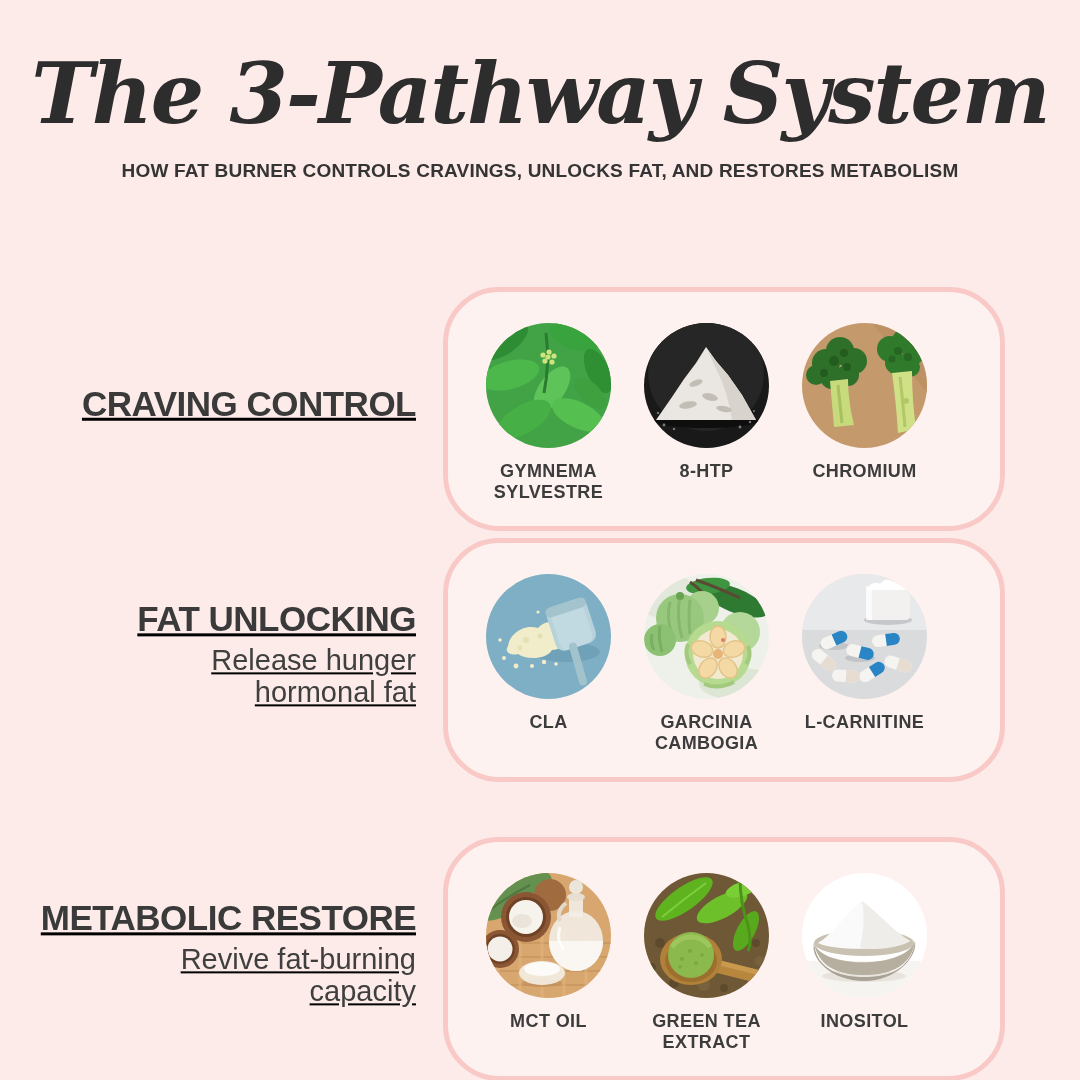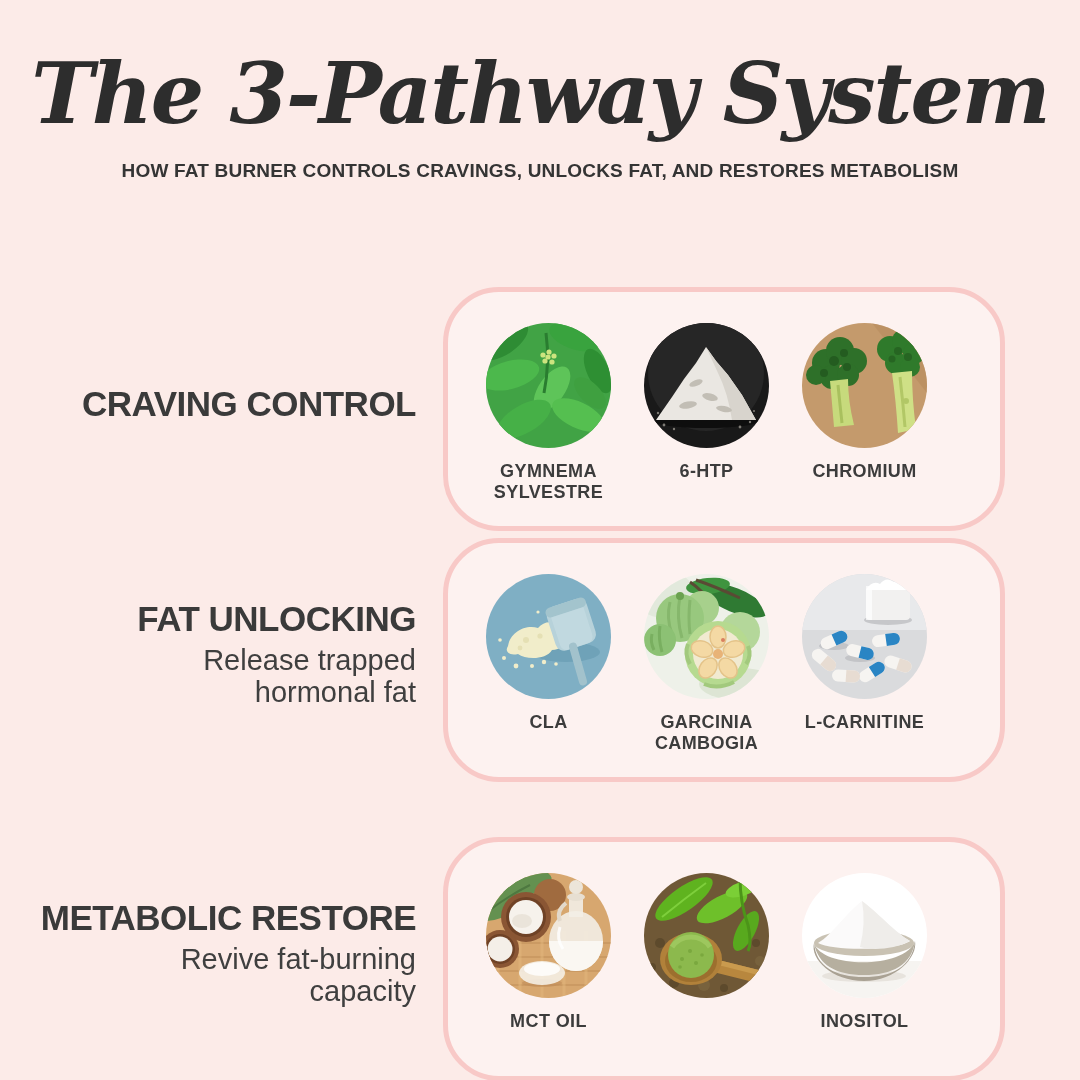--- a/index.html
+++ b/index.html
@@ -41,20 +41,21 @@
   .row-2{top:488px;}
   .row-3{top:787px;}
 
   .row-text{
     position:absolute;
     left:40px;
     width:376px;
     top:50%;
     transform:translateY(-50%);
     text-align:right;
+    text-decoration:underline;
   }
   .row-text h2{
     margin:0;
     font-size:35px;
     font-weight:700;
     letter-spacing:-0.5px;
     color:var(--heading-text);
     line-height:1.1;
   }
   .row-text p{
@@ -161,21 +162,21 @@
             <g fill="#7d7a74">
               <circle cx="20" cy="102" r="1.4"></circle>
                 <circle cx="30" cy="106" r="1.2"></circle>
                 <circle cx="96" cy="104" r="1.4"></circle>
               <circle cx="106" cy="99" r="1.2"></circle>
                 <circle cx="14" cy="90" r="1.2"></circle>
                 <circle cx="110" cy="88" r="1.1"></circle>
             </g>
           </svg>
         </div>
-        <figcaption>6-HTP</figcaption>
+        <figcaption>8-HTP</figcaption>
       </figure>
 
       <figure class="ingredient">
         <div class="circle">
           <svg viewBox="0 0 125 125" width="125" height="125" aria-hidden="true">
             <rect width="125" height="125" fill="#c49a6c"></rect>
             <path d="M70 0 H125 V70 Z" fill="#b78c5e" opacity="0.6"></path>
             <g fill="#2e7029">
               <circle cx="24" cy="40" r="14"></circle>
                 <circle cx="38" cy="28" r="14"></circle>
@@ -211,21 +212,21 @@
         </div>
         <figcaption>CHROMIUM</figcaption>
       </figure>
 
     </div>
   </section>
 
   <section class="row row-2">
     <div class="row-text">
       <h2>FAT UNLOCKING</h2>
-      <p>Release trapped
+      <p>Release hunger
 hormonal fat</p>
     </div>
     <div class="card">
 
       <figure class="ingredient">
         <div class="circle">
           <svg viewBox="0 0 125 125" width="125" height="125" aria-hidden="true">
             <rect width="125" height="125" fill="#7fafc4"></rect>
             <ellipse cx="80" cy="78" rx="34" ry="10" fill="#6fa2b8"></ellipse>
             <path d="M22 72 C24 58 40 50 52 54 C60 44 74 48 76 58 C84 64 78 76 66 76 C60 86 40 86 32 80 C24 82 18 78 22 72 Z" fill="#f1edca"></path>
@@ -424,20 +425,22 @@
                 <circle cx="36" cy="94" r="1.8"></circle>
             </g>
             <ellipse cx="40" cy="26" rx="34" ry="12" fill="#5fb31f" transform="rotate(-35 40 26)"></ellipse>
             <path d="M18 44 Q40 26 62 10" stroke="#7ecf3c" stroke-width="2" fill="none"></path>
             <ellipse cx="78" cy="34" rx="28" ry="11" fill="#6ec02a" transform="rotate(-28 78 34)"></ellipse>
             <ellipse cx="102" cy="58" rx="22" ry="9" fill="#58a91e" transform="rotate(-62 102 58)"></ellipse>
             <ellipse cx="98" cy="16" rx="17" ry="7" fill="#7bcf36" transform="rotate(-18 98 16)"></ellipse>
             <path d="M96 4 Q96 30 104 52 Q108 70 104 78" stroke="#4c9419" stroke-width="3" fill="none"></path>
           </svg>
         </div>
+        <figcaption>GREEN TEA
+EXTRACT</figcaption>
       </figure>
 
       <figure class="ingredient">
         <div class="circle">
           <svg viewBox="0 0 125 125" width="125" height="125" aria-hidden="true">
             <rect width="125" height="125" fill="#ffffff"></rect>
             <rect y="88" width="125" height="37" fill="#f6f4f1"></rect>
             <ellipse cx="62" cy="103" rx="42" ry="6" fill="#e7e3dd"></ellipse>
             <path d="M12 70 C14 94 34 104 62 104 C90 104 110 94 113 68 C116 84 94 108 62 108 C30 108 8 86 12 70 Z" fill="#a9a193"></path>
             <path d="M12 70 C20 96 104 96 113 68 C110 92 90 102 62 102 C34 102 16 92 12 70 Z" fill="#b6af9f"></path>

